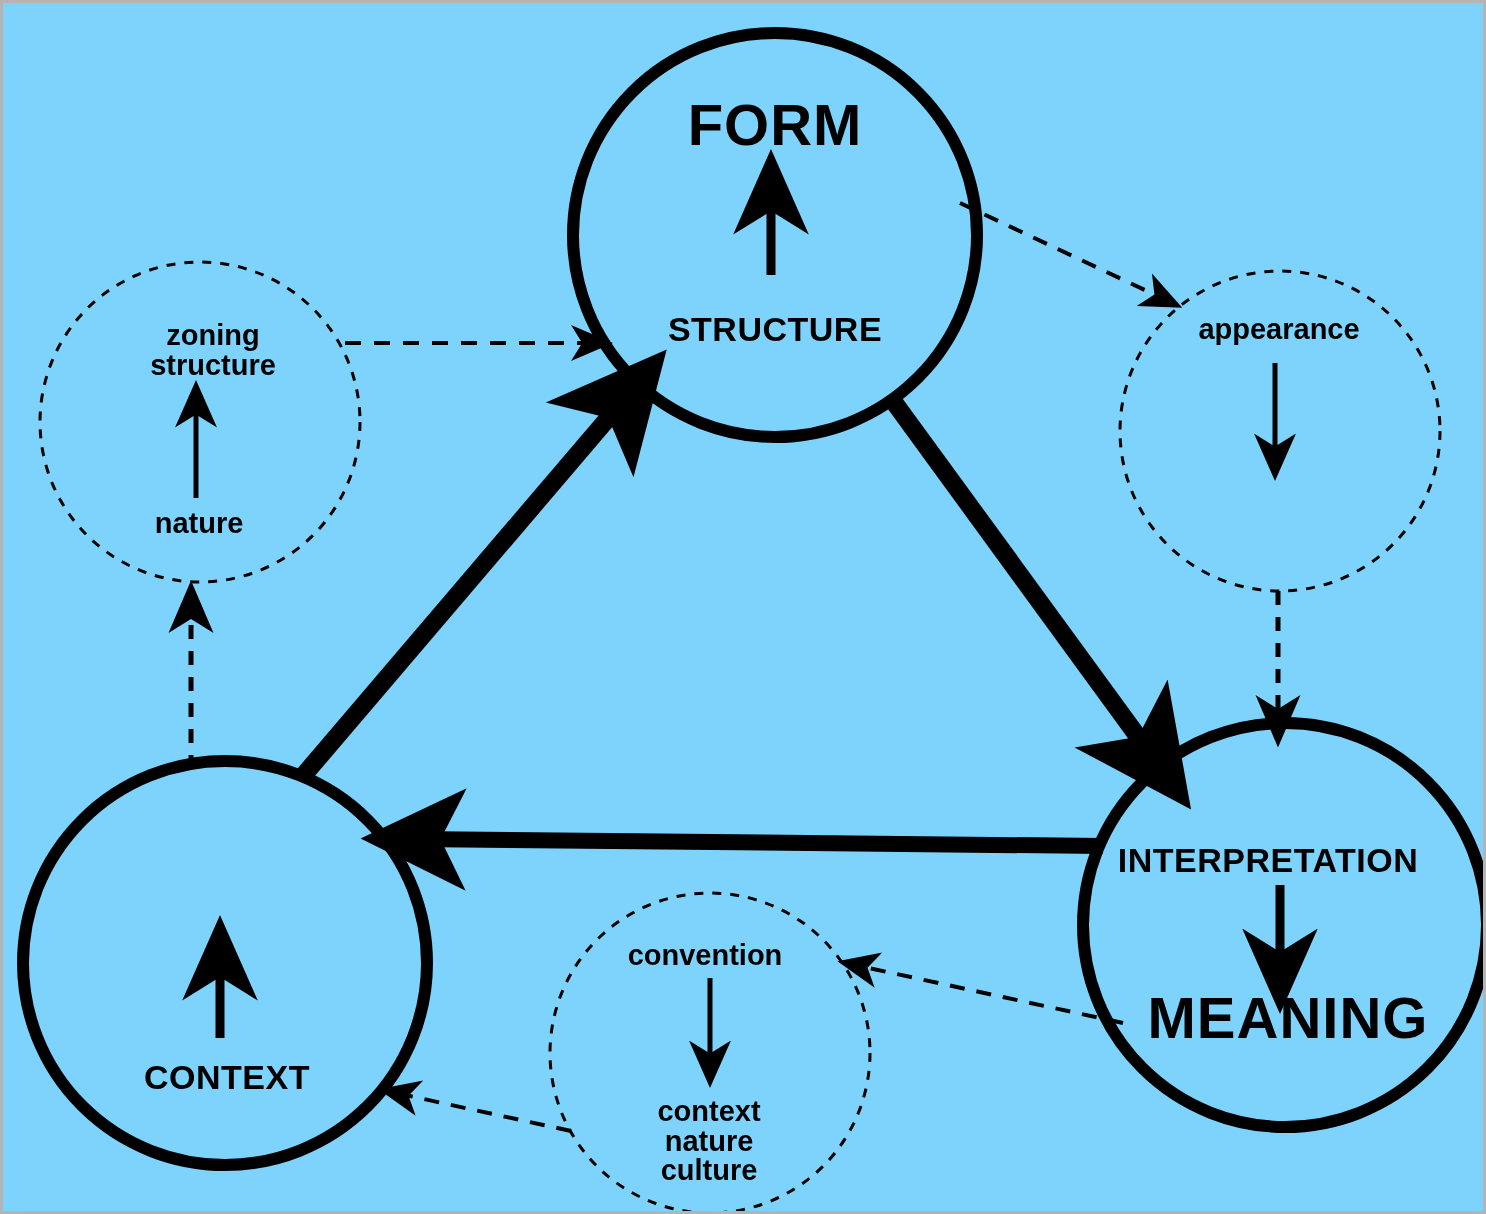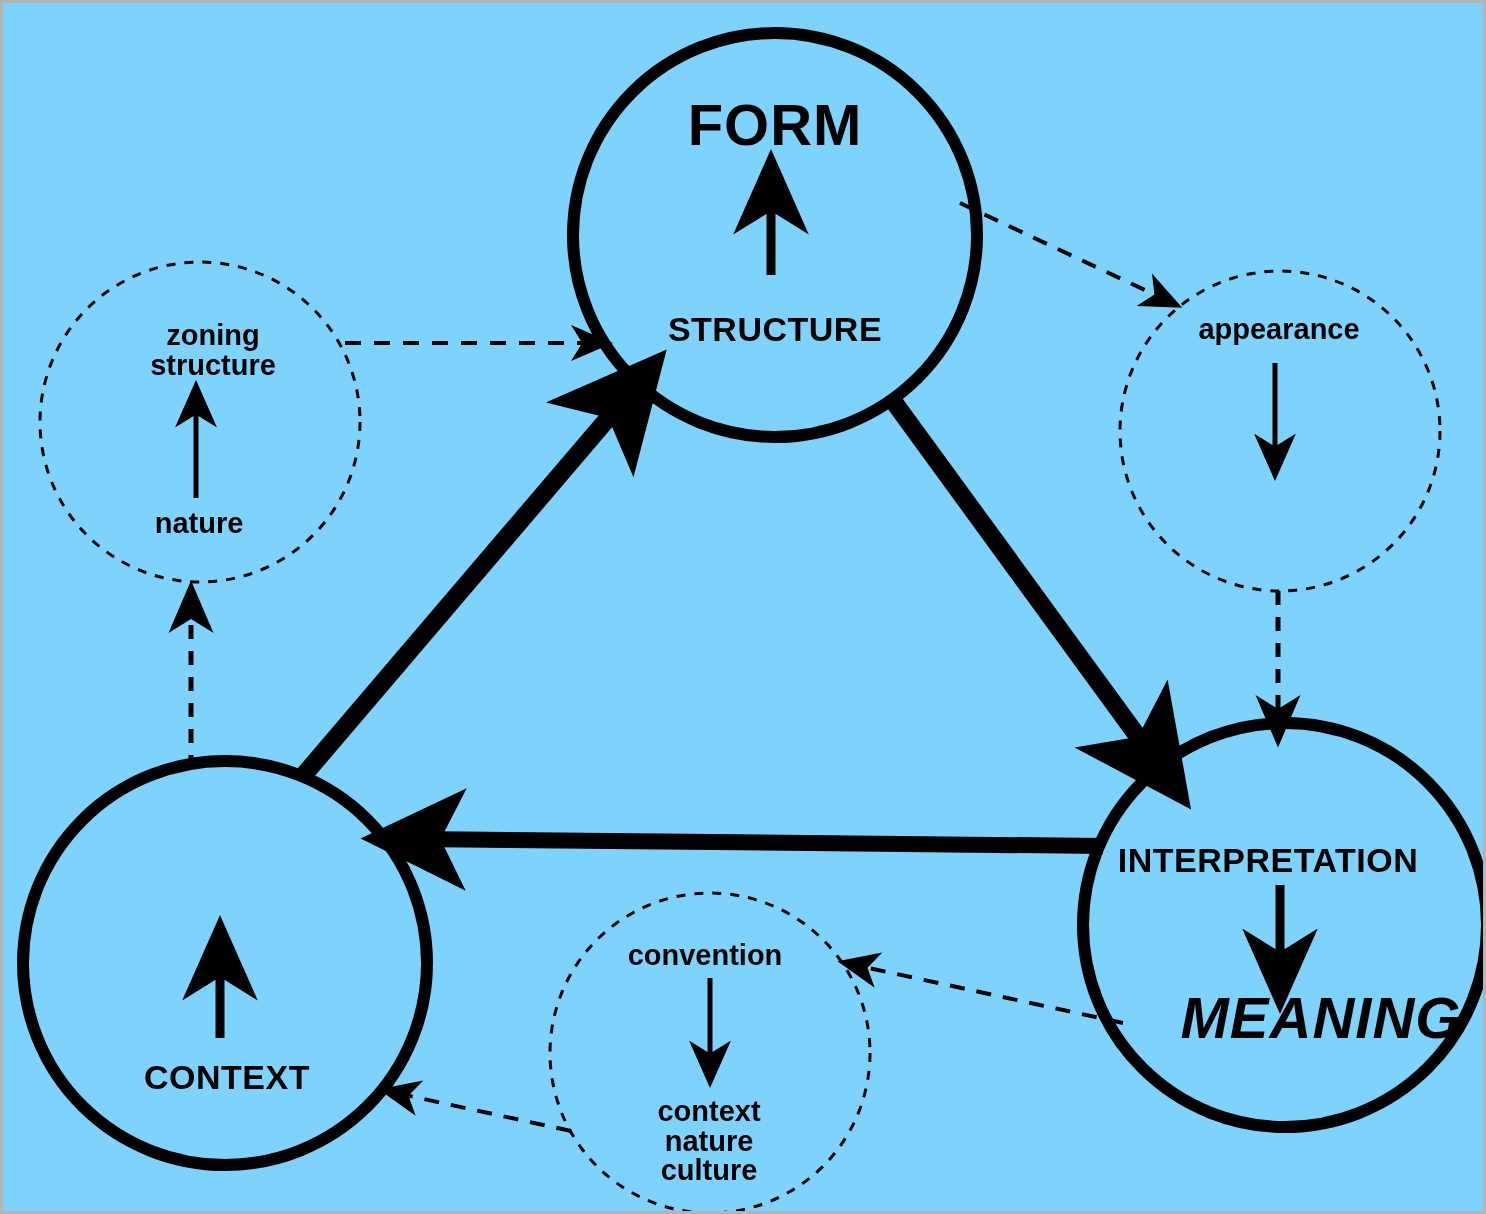--- a/index.html
+++ b/index.html
@@ -90,21 +90,21 @@
     <line x1="1272" y1="360" x2="1272" y2="458" stroke="#000" stroke-width="5" marker-end="url(#ahThin)"></line>
     <line x1="707" y1="975" x2="707" y2="1065" stroke="#000" stroke-width="5" marker-end="url(#ahThin)"></line>
   </svg>
 
   <div class="lbl major-big" style="left:772px;top:122px;">FORM</div>
   <div class="lbl major-small" style="left:772px;top:326px;">STRUCTURE</div>
 
   <div class="lbl major-small" style="left:224px;top:1074px;">CONTEXT</div>
 
   <div class="lbl major-small" style="left:1265px;top:857px;">INTERPRETATION</div>
-  <div class="lbl major-big" style="left:1318px;top:1015px;font-style:italic;">MEANING</div>
+  <div class="lbl major-big" style="left:1285px;top:1015px;">MEANING</div>
 
   <div class="lbl minor" style="left:196px;top:348px;margin-left:14px;">
     <span class="ln">zoning</span>
     <span class="ln">structure</span>
   </div>
   <div class="lbl minor" style="left:196px;top:521px;">
     <span class="ln">nature</span>
   </div>
 
   <div class="lbl minor" style="left:1276px;top:327px;">

